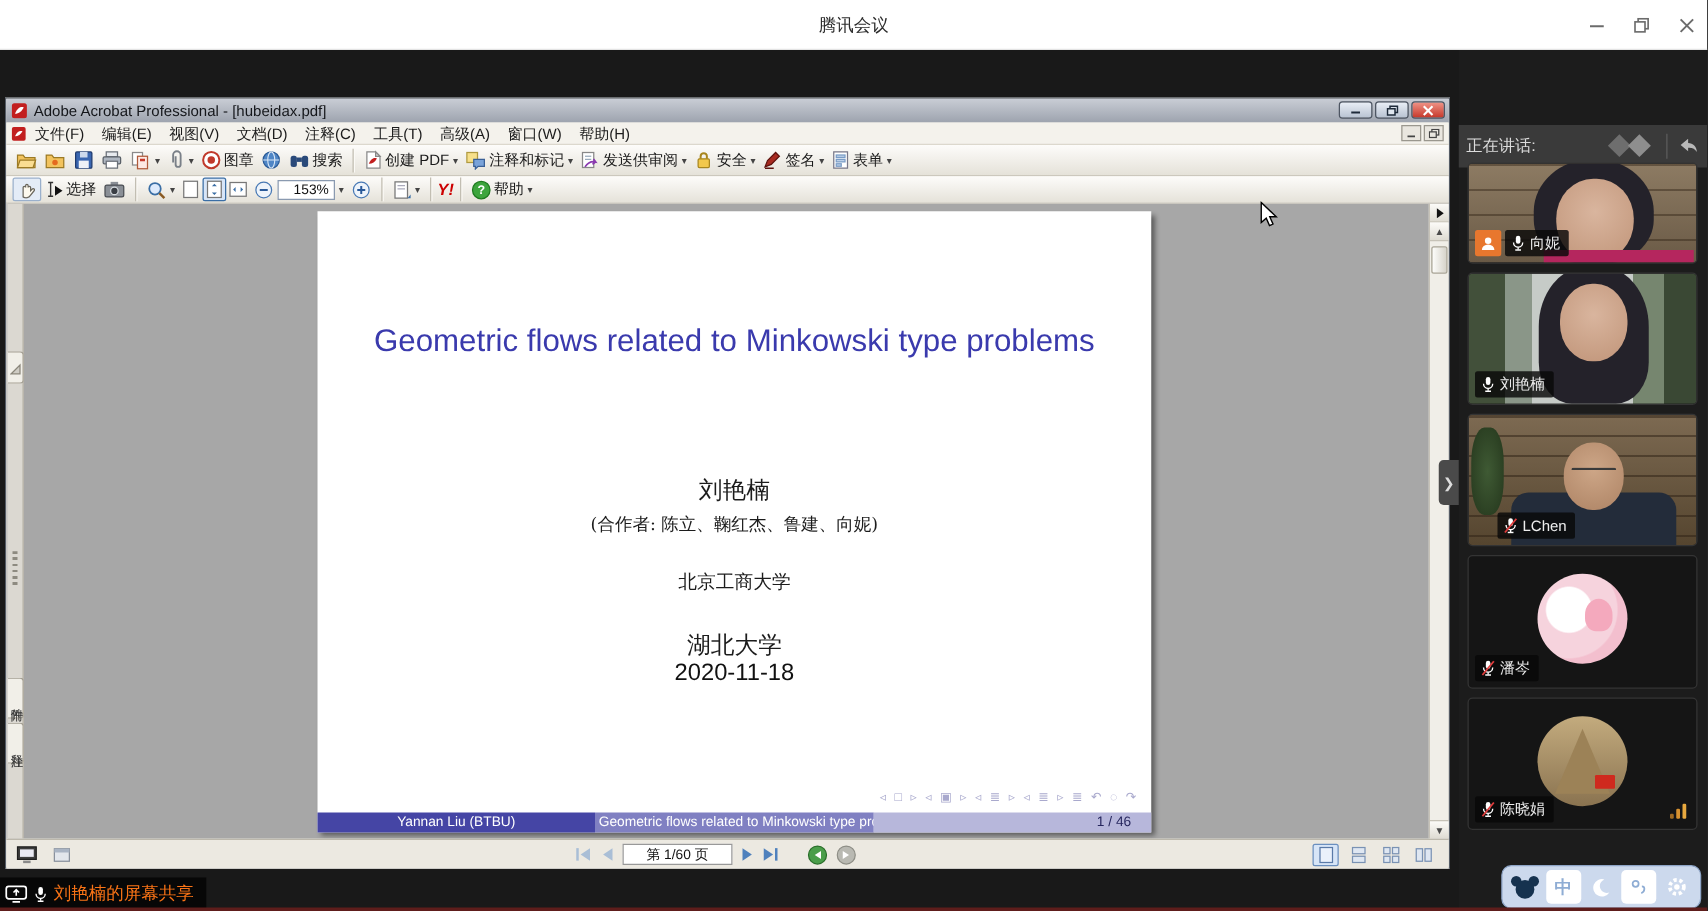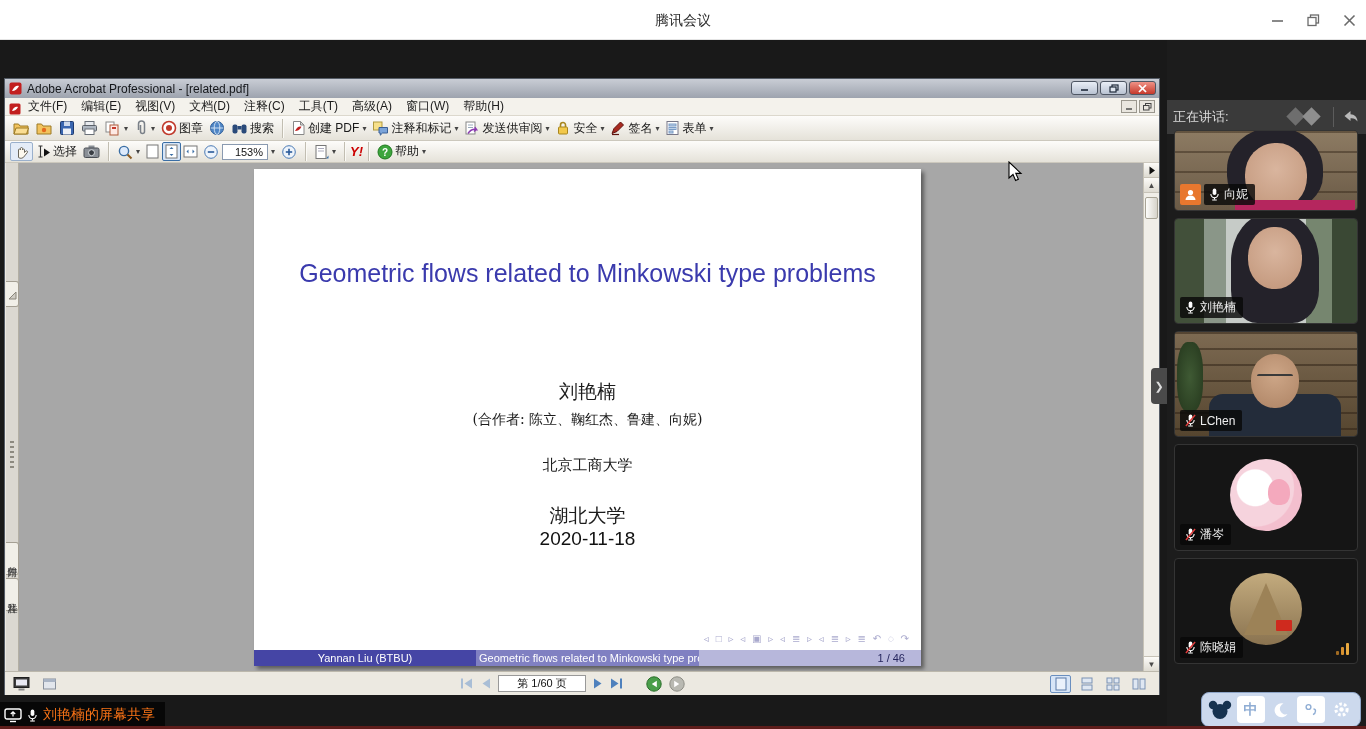--- a/index.html
+++ b/index.html
@@ -16,21 +16,21 @@
 
   
   .acrobat{left:4px;top:78px;width:1156px;height:617px;background:#ece9e2;border:1px solid #555c66;box-sizing:border-box;}
   .ac-title{left:0;top:0;width:1154px;height:19px;background:linear-gradient(#c9cdd5,#9da3ae);display:flex;align-items:center;padding-left:4px;box-sizing:border-box;}
   .ac-title-text{font-size:12px;color:#14161a;margin-left:5px;white-space:nowrap;}
   .ac-winbtns{position:absolute;right:3px;top:2px;display:flex;gap:2px;}
   .acb{width:27px;height:14px;border:1px solid #4e5663;border-radius:3px;display:flex;align-items:center;justify-content:center;
        background:linear-gradient(#e9eef6,#b9c3d2);font-size:9px;color:#222;box-sizing:border-box;}
   .acb.close{background:linear-gradient(#ef9286,#c6392b);color:#fff;}
 
-  .ac-menubar{left:0;top:19px;width:1154px;height:18px;background:#f4f2ec;border-bottom:1px solid #dcd8cd;display:flex;align-items:flex-end;padding-left:4px;box-sizing:border-box;}
+  .ac-menubar{left:0;top:19px;width:1154px;height:18px;background:#f4f2ec;border-bottom:1px solid #dcd8cd;display:flex;align-items:center;padding-left:4px;box-sizing:border-box;}
   .menu-item{font-size:12px;color:#1c1c1c;padding:0 7px;line-height:18px;white-space:nowrap;}
   .mdi-btns{position:absolute;right:4px;top:21px;display:flex;gap:2px;}
   .mdib{width:16px;height:13px;border:1px solid #9a978e;background:#e9e6df;display:flex;align-items:center;justify-content:center;box-sizing:border-box;}
 
   .ac-tb{left:0;width:1154px;background:linear-gradient(#fdfcfa,#e5e2d9);border-bottom:1px solid #ccc8bd;display:flex;align-items:center;box-sizing:border-box;}
   .tb1{top:37px;height:25px;padding-left:5px;}
   .tb2{top:62px;height:22px;padding-left:5px;}
   .tbtn{display:flex;align-items:center;padding:1px 3px;border-radius:2px;gap:2px;}
   .tlabel{font-size:12px;color:#1a1a1a;white-space:nowrap;text-align:center;}
   .dd{font-size:8px;color:#444;margin-left:1px;}
@@ -131,21 +131,21 @@
     </div>
   </div>
 
   <div class="ab acrobat">
 
     <div class="ab ac-title">
       <svg width="13" height="13">
           <rect x="0.5" y="0.5" width="12" height="12" rx="2" fill="#c21f1f"></rect>
           <path d="M3 9 C5 4 8 3 10 4 C8.5 7 6 9 3 9 Z" fill="#fff"></path>
         </svg>
-      <span class="ac-title-text">Adobe Acrobat Professional - [related.pdf]</span>
+      <span class="ac-title-text">Adobe Acrobat Professional - [hubeidax.pdf]</span>
       <div class="ac-winbtns">
         <div class="acb">
             <svg width="9" height="8">
               <line x1="1" y1="6" x2="8" y2="6" stroke="#1e2a3a" stroke-width="1.6"></line>
             </svg>
           </div>
         <div class="acb">
             <svg width="10" height="9">
               <rect x="3" y="1" width="6" height="5" fill="none" stroke="#1e2a3a" stroke-width="1.2"></rect>
               <rect x="1" y="3" width="6" height="5" fill="#dfe6ef" stroke="#1e2a3a" stroke-width="1.2"></rect>
@@ -555,21 +555,21 @@
         <span>刘艳楠</span>
       </div>
     </div>
 
     <div class="tile" style="top:291px;height:106px;">
       <div class="shelves" style="background:repeating-linear-gradient(to bottom,rgba(45,32,20,.5) 0 2px,transparent 2px 16px),linear-gradient(#7d6a52,#55452f);"></div>
       <div style="position:absolute;left:2px;top:10px;width:26px;height:70px;background:radial-gradient(#3f5a34,#24361c);border-radius:40%;"></div>
       <div style="position:absolute;left:34px;bottom:0;width:132px;height:42px;background:#232c3a;border-radius:14px 14px 0 0;"></div>
       <div class="face" style="left:76px;top:22px;width:48px;height:54px;background:radial-gradient(circle at 50% 40%,#cda687,#ad8364);"></div>
       <div style="position:absolute;left:82px;top:42px;width:36px;height:7px;border-top:2px solid #3a3a3a;border-radius:2px;"></div>
-      <div class="chip" style="left:5px;">
+      <div class="chip" style="left:23px;">
         <svg width="11" height="13" viewBox="0 0 12 14">
             <rect x="4" y="0.5" width="4" height="7" rx="2" fill="#fff"></rect>
             <path d="M2 6.5a4 4 0 0 0 8 0" fill="none" stroke="#fff" stroke-width="1.2"></path>
             <line x1="6" y1="10.5" x2="6" y2="12.5" stroke="#fff" stroke-width="1.2"></line>
             <line x1="3.5" y1="13" x2="8.5" y2="13" stroke="#fff" stroke-width="1.2"></line>
             <line x1="1" y1="13" x2="11" y2="1" stroke="#e03c3c" stroke-width="1.6"></line>
           </svg>
         <span>LChen</span>
       </div>
     </div>

